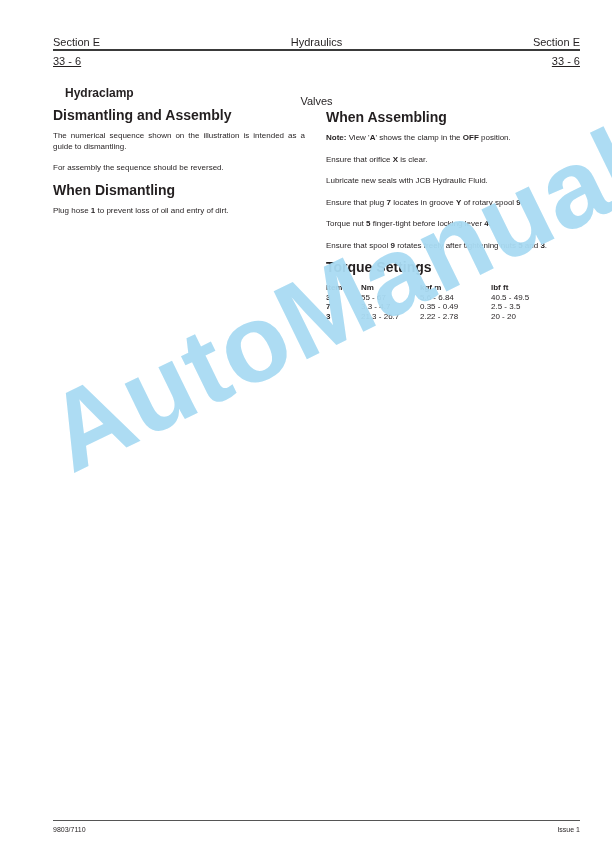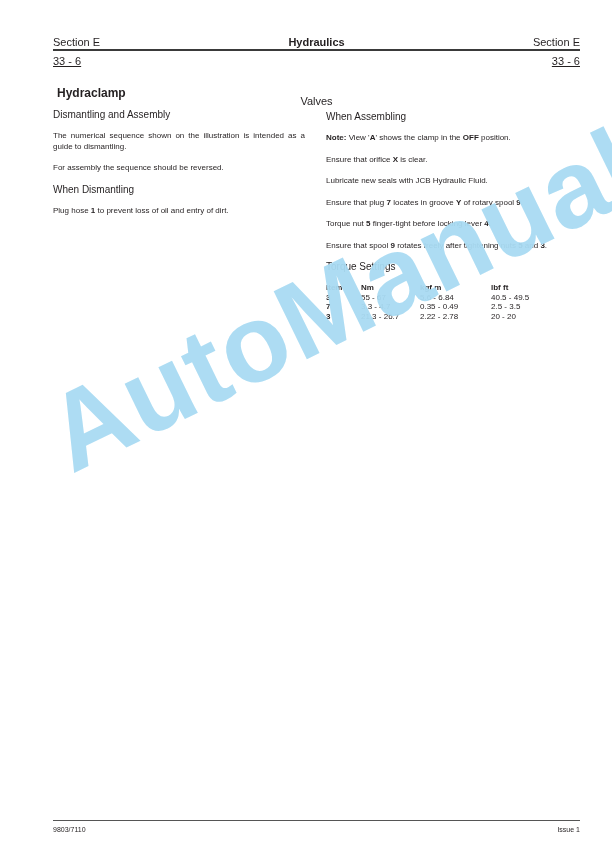--- a/index.html
+++ b/index.html
@@ -5,35 +5,35 @@
     html, body { margin: 0; padding: 0; background: #ffffff; }
     body {
       width: 612px; height: 866px; position: relative; overflow: hidden;
       font-family: "Liberation Sans", sans-serif; color: #231f20;
     }
     .header-top {
       position: absolute; left: 53px; right: 32px; top: 29px; height: 22px;
       display: flex; justify-content: space-between; align-items: flex-end;
       font-size: 11px; line-height: 18px;
     }
-    .header-top .center { font-weight: bold; position: absolute; left: 0; right: 0; text-align: center; bottom: 0; }
+    .header-top .center { font-weight: normal; position: absolute; left: 0; right: 0; text-align: center; bottom: 0; }
     .header-rule {
       position: absolute; left: 53px; right: 32px; top: 49px; height: 2px; background: #3a3a3a;
     }
     .header-sub {
       position: absolute; left: 53px; right: 32px; top: 54px; height: 14px;
       font-size: 11px; line-height: 14px; display: flex; justify-content: space-between; text-decoration: underline;
     }
     .header-sub .center { position: absolute; left: 0; right: 0; text-align: center; margin-top: 40px; }
 
     .col { position: absolute; top: 86px; font-size: 8px; line-height: 10.5px; }
     .col-left { left: 53px; width: 252px; }
     .col-right { left: 326px; width: 254px; top: 112px; }
-    h1.title { font-size: 12px; font-weight: bold; margin: 0 0 10px 4px; line-height: 14px; }
-    h2.sub { font-size: 10px; font-weight: normal; margin: 0 0 11px 0; line-height: 10px; }
+    h1.title { font-size: 12px; font-weight: bold; margin: 0 0 10px 12px; line-height: 14px; }
+    h2.sub { font-size: 14px; font-weight: bold; margin: 0 0 11px 0; line-height: 10px; }
     p { margin: 0 0 11px 0; }
     p.just { text-align: justify; text-align-last: left; }
     b { font-weight: bold; }
 
     table.torque { border-collapse: collapse; font-size: 8px; line-height: 9.5px; margin-top: 1px; }
     table.torque td, table.torque th { padding: 0; text-align: left; vertical-align: top; }
     table.torque th { font-weight: bold; }
     table.torque td.item { font-weight: bold; }
     .c1 { width: 35px; } .c2 { width: 59px; } .c3 { width: 71px; } .c4 { width: 60px; }
 

